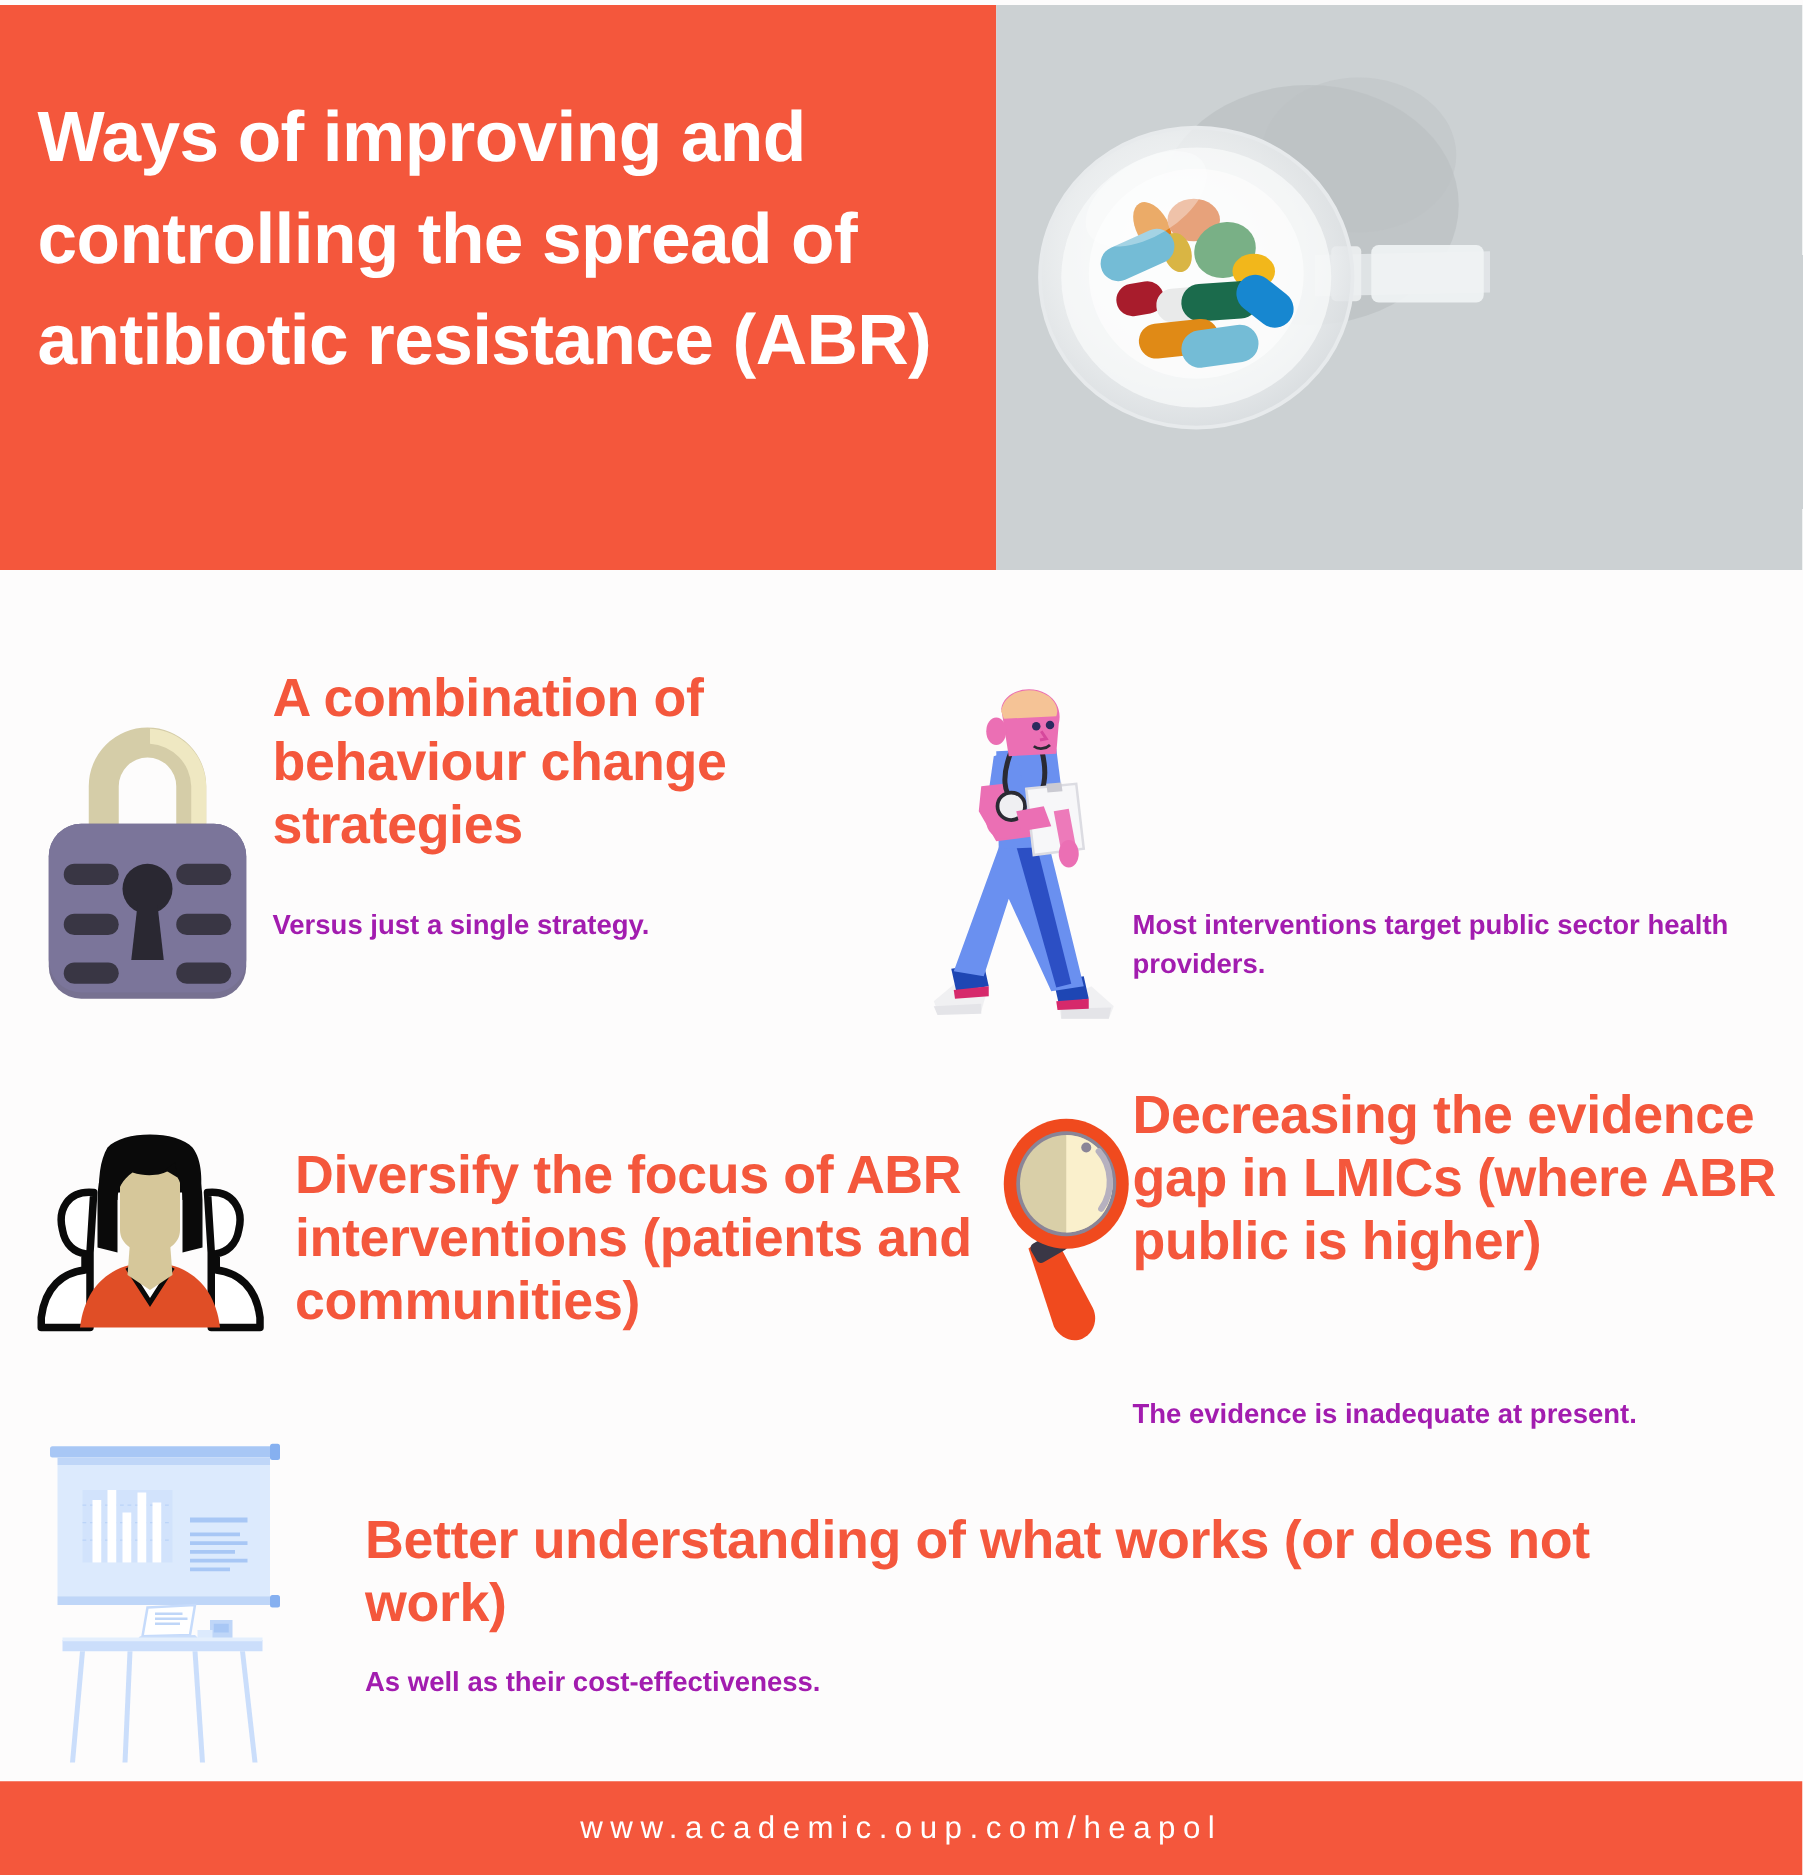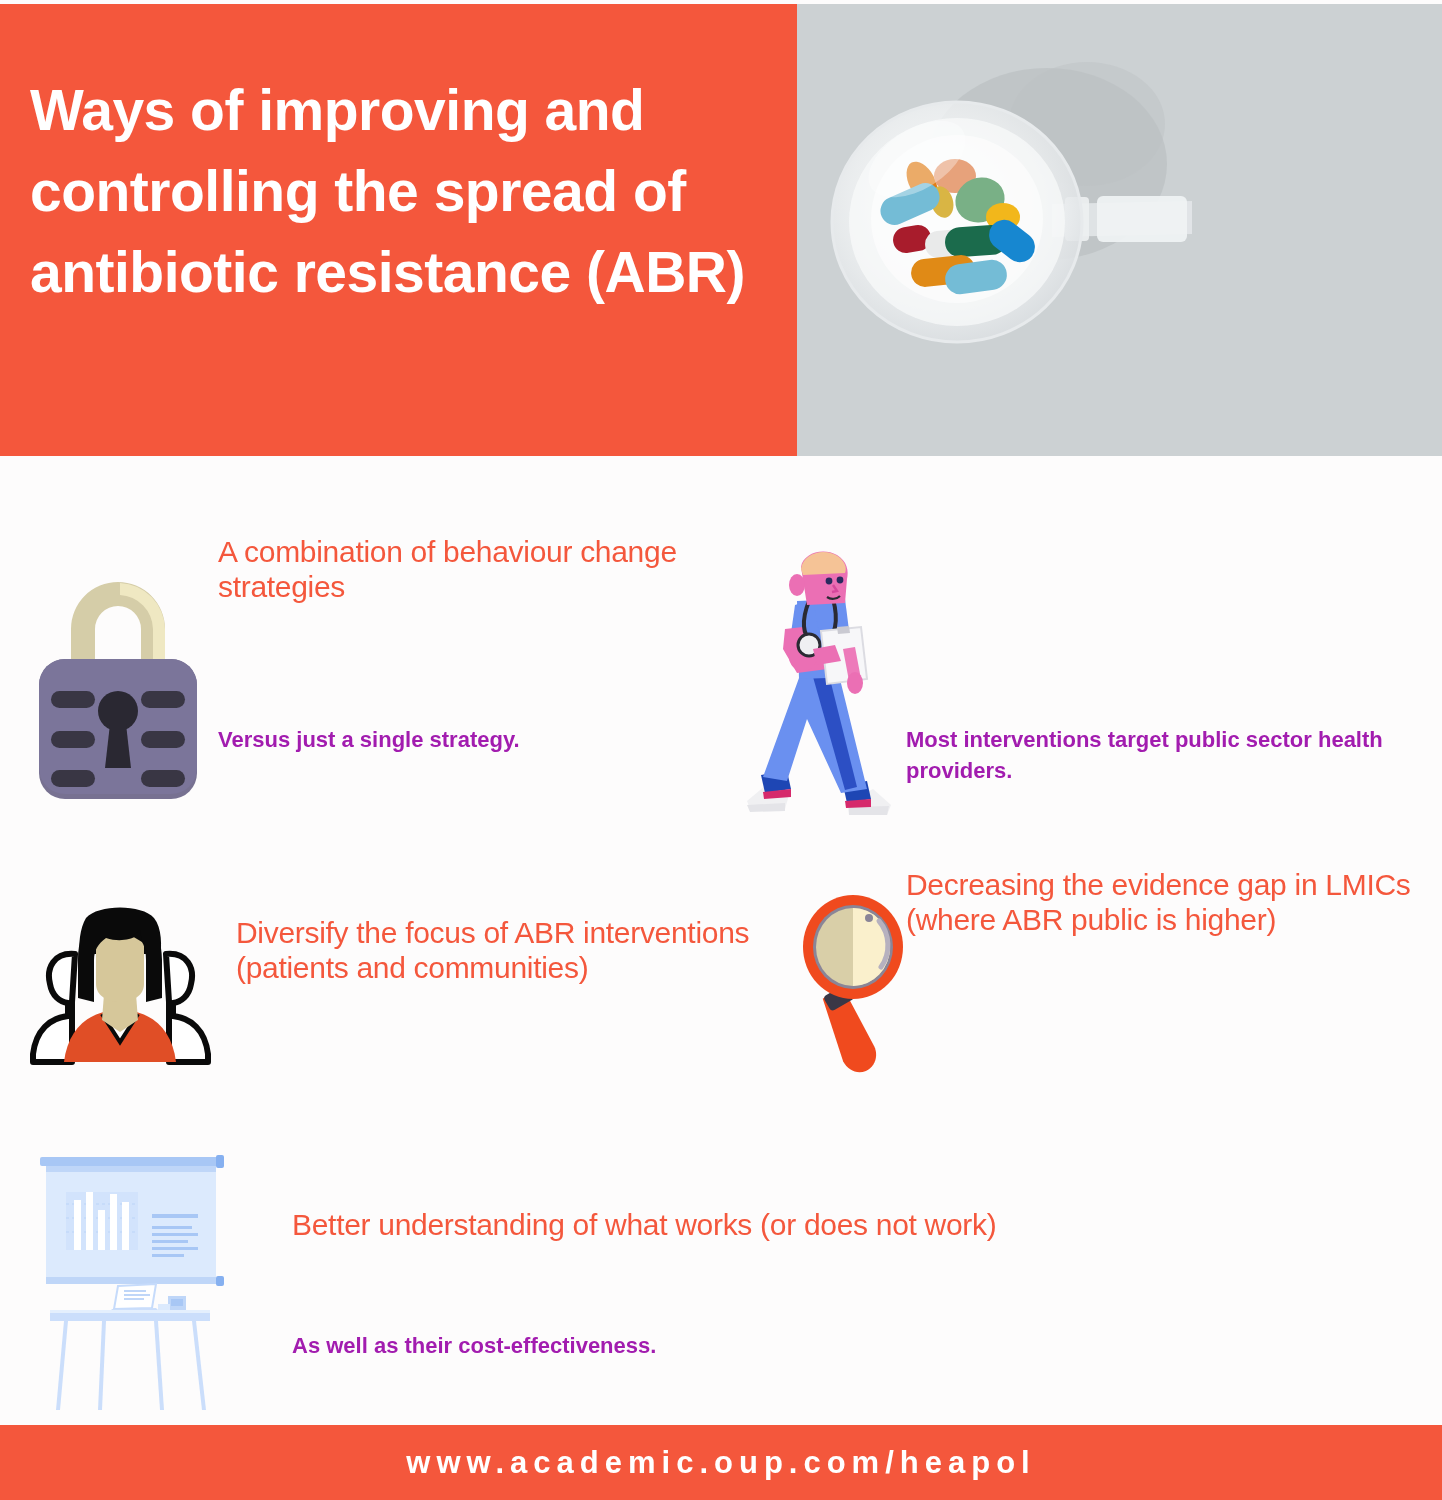--- a/index.html
+++ b/index.html
@@ -31,22 +31,22 @@
     overflow:hidden;
   }
 
   
   .items { position:absolute; left:0; top:452px; width:1442px; height:973px; }
 
   .item { position:absolute; }
   .item-icon { position:absolute; }
   .item-heading {
     color:#F4573C;
-    font-weight:normal;
-    font-size:30px;
+    font-weight:bold;
+    font-size:43px;
     line-height:1.18;
     letter-spacing:-0.3px;
   }
   .item-caption {
     color:#a21caf;
     font-size:22px;
     line-height:1.42;
     font-weight:bold;
   }
 
@@ -77,23 +77,23 @@
   #item-5 .item-caption { position:absolute; left:292px; top:178px; width:900px; }
 
   
   .footer {
     position:absolute; left:0; top:1425px; width:1442px; height:75px;
     background:#F4573C;
     display:flex; align-items:center; justify-content:center;
   }
   .footer-url {
     color:#FFFFFF;
-    font-size:31px;
+    font-size:25px;
     letter-spacing:6px;
-    font-weight:bold;
+    font-weight:normal;
   }
 
   svg { display:block; overflow:visible; }
 </style>
 </head>
 <body>
 
 <div class="header">
 
   <div class="header-panel">
@@ -246,20 +246,21 @@
 
         <ellipse cx="58" cy="62" rx="50" ry="52" fill="#F04A1E"></ellipse>
         <ellipse cx="58" cy="62" rx="40" ry="42" fill="#8A8597"></ellipse>
         <ellipse cx="58" cy="62" rx="37" ry="39" fill="#D9CFA8"></ellipse>
         <path d="M58 23 A37 39 0 0 1 58 101 Z" fill="#FAF0CC"></path>
         <path d="M84 36 A34 36 0 0 1 86 82" stroke="#B6B1BF" stroke-width="5" fill="none" stroke-linecap="round"></path>
         <circle cx="74" cy="33" r="4" fill="#8A8597"></circle>
       </svg>
     </div>
     <div class="item-heading">Decreasing the evidence gap in LMICs (where ABR public is higher)</div>
+    <div class="item-caption">The evidence is inadequate at present.</div>
   </div>
 
   <div class="item" id="item-5">
     <div class="item-icon">
       <svg width="200" height="265" viewBox="0 0 200 265">
 
         <rect x="8" y="5" width="182" height="9" rx="2" fill="#A8C7F5"></rect>
         <rect x="184" y="3" width="8" height="13" rx="2" fill="#86B0F0"></rect>
         <rect x="14" y="14" width="170" height="6" fill="#BFD6F8"></rect>
 

